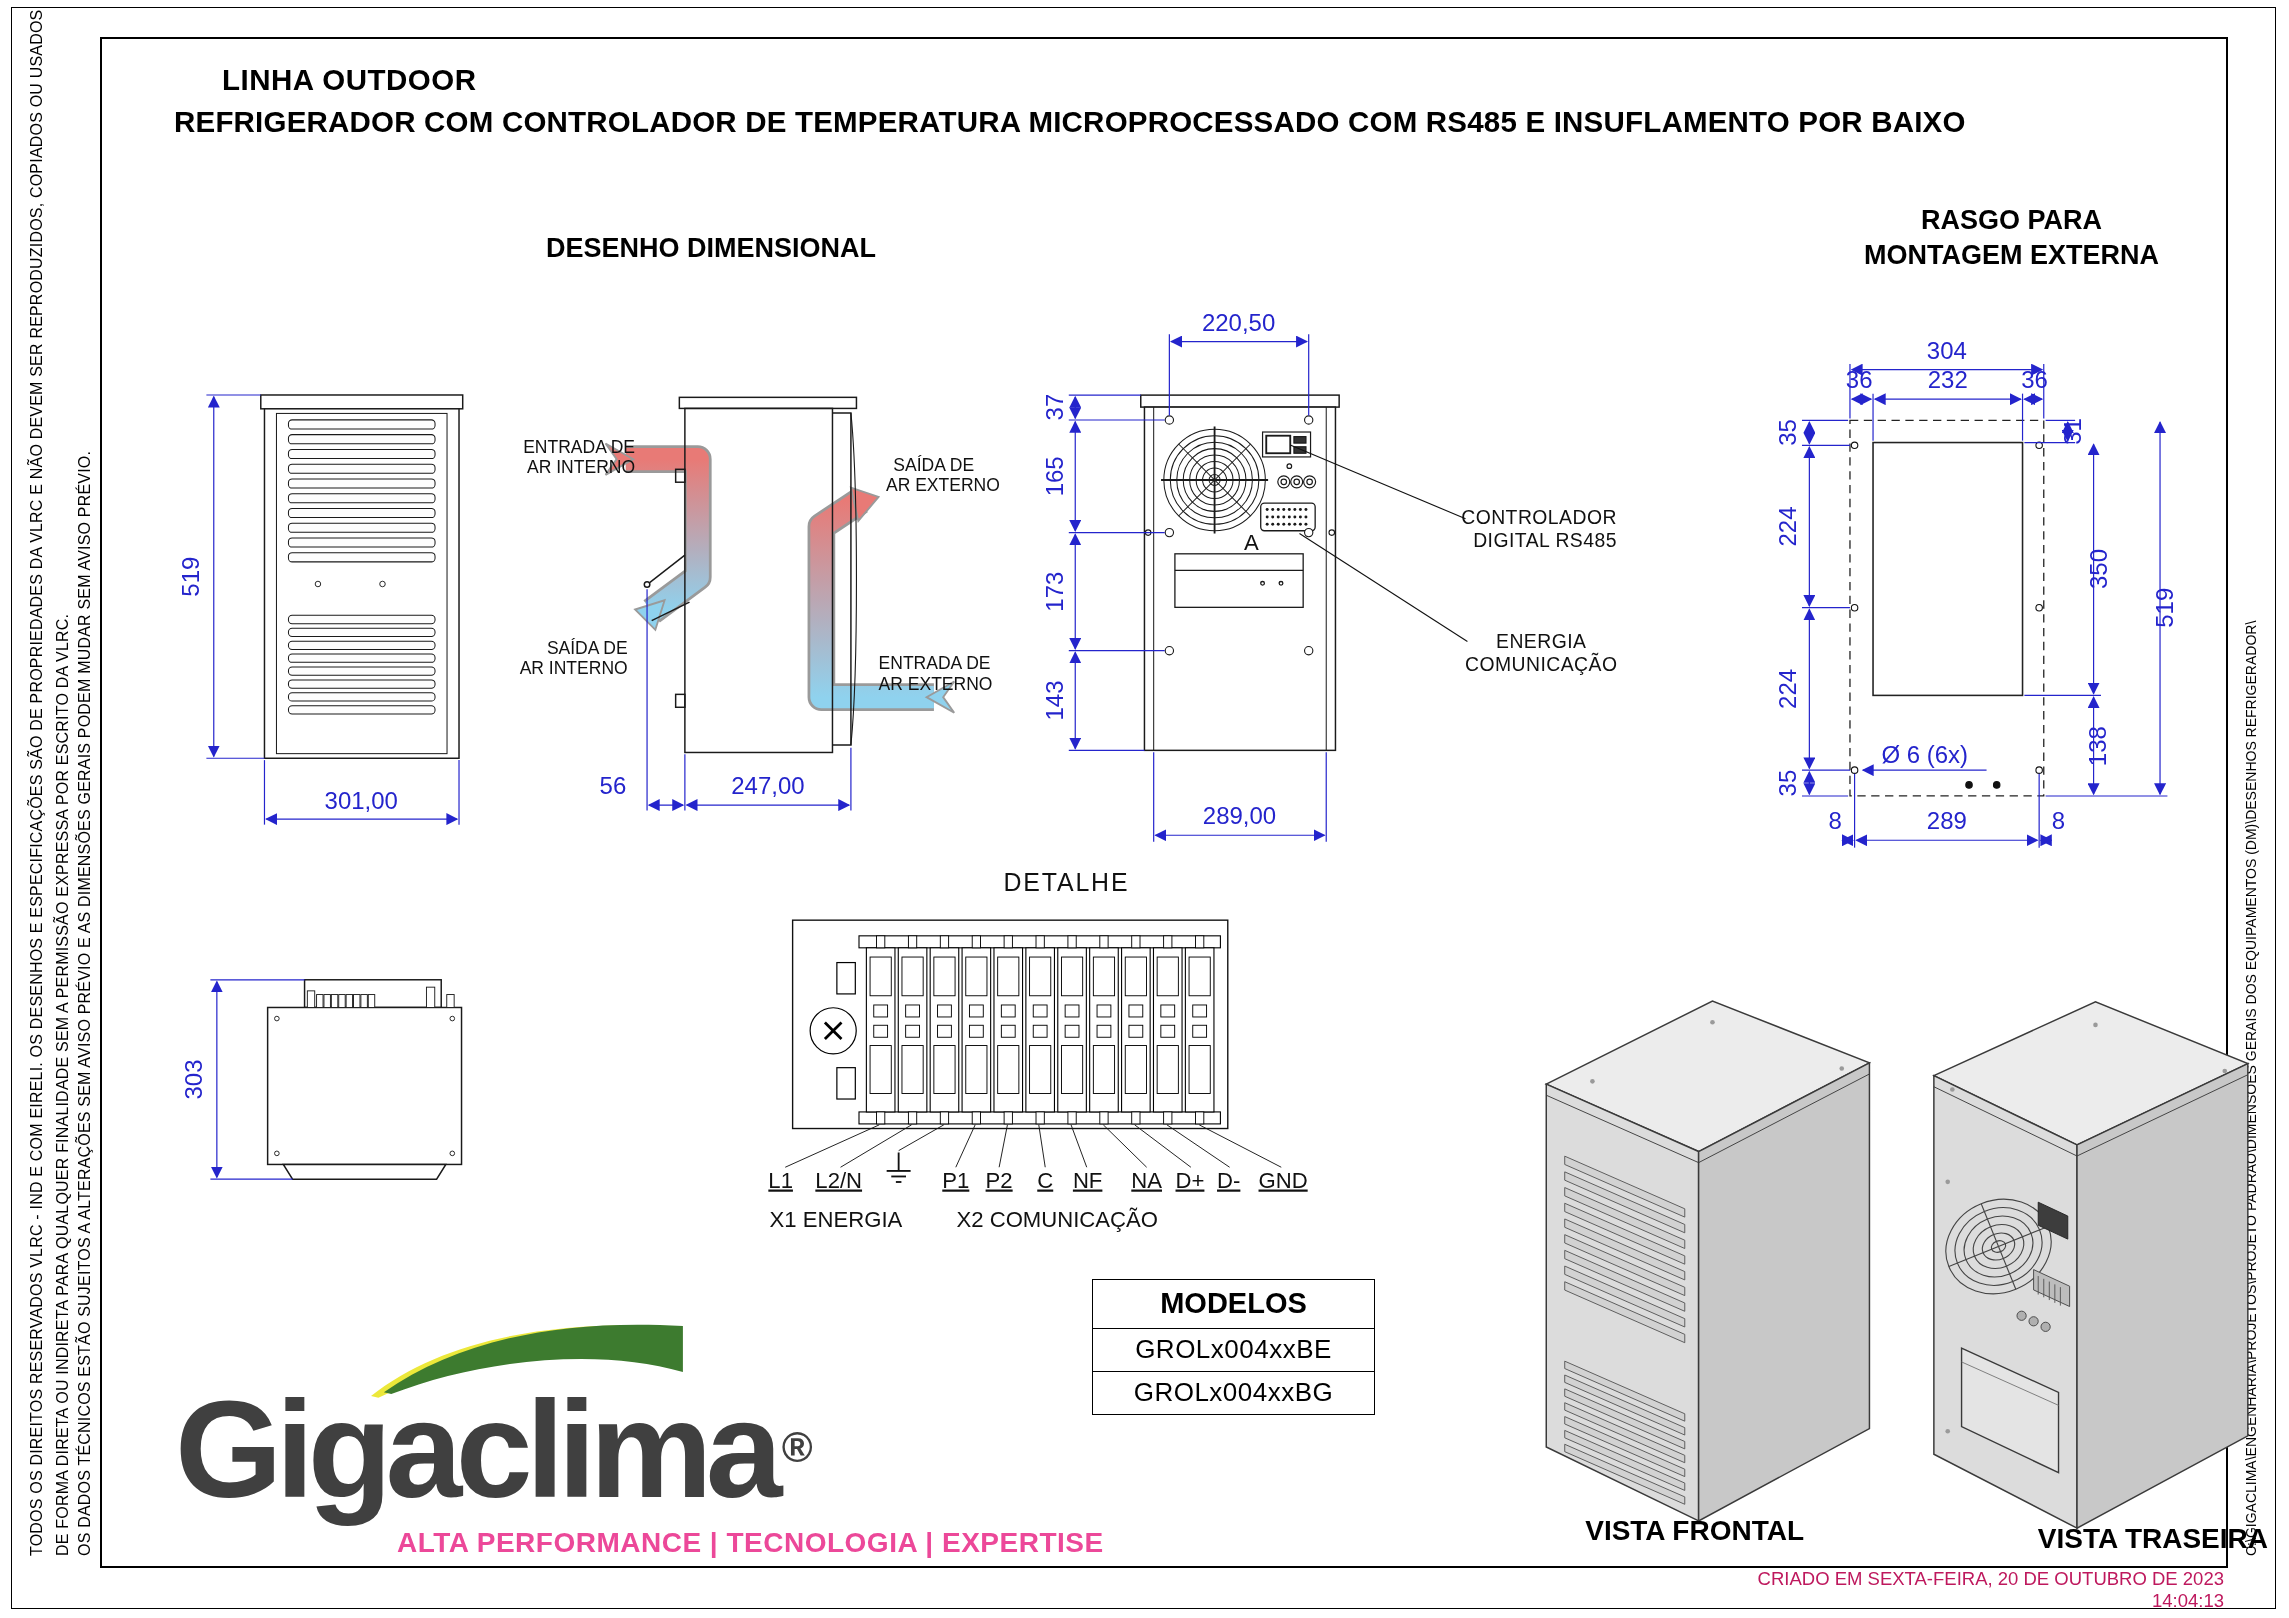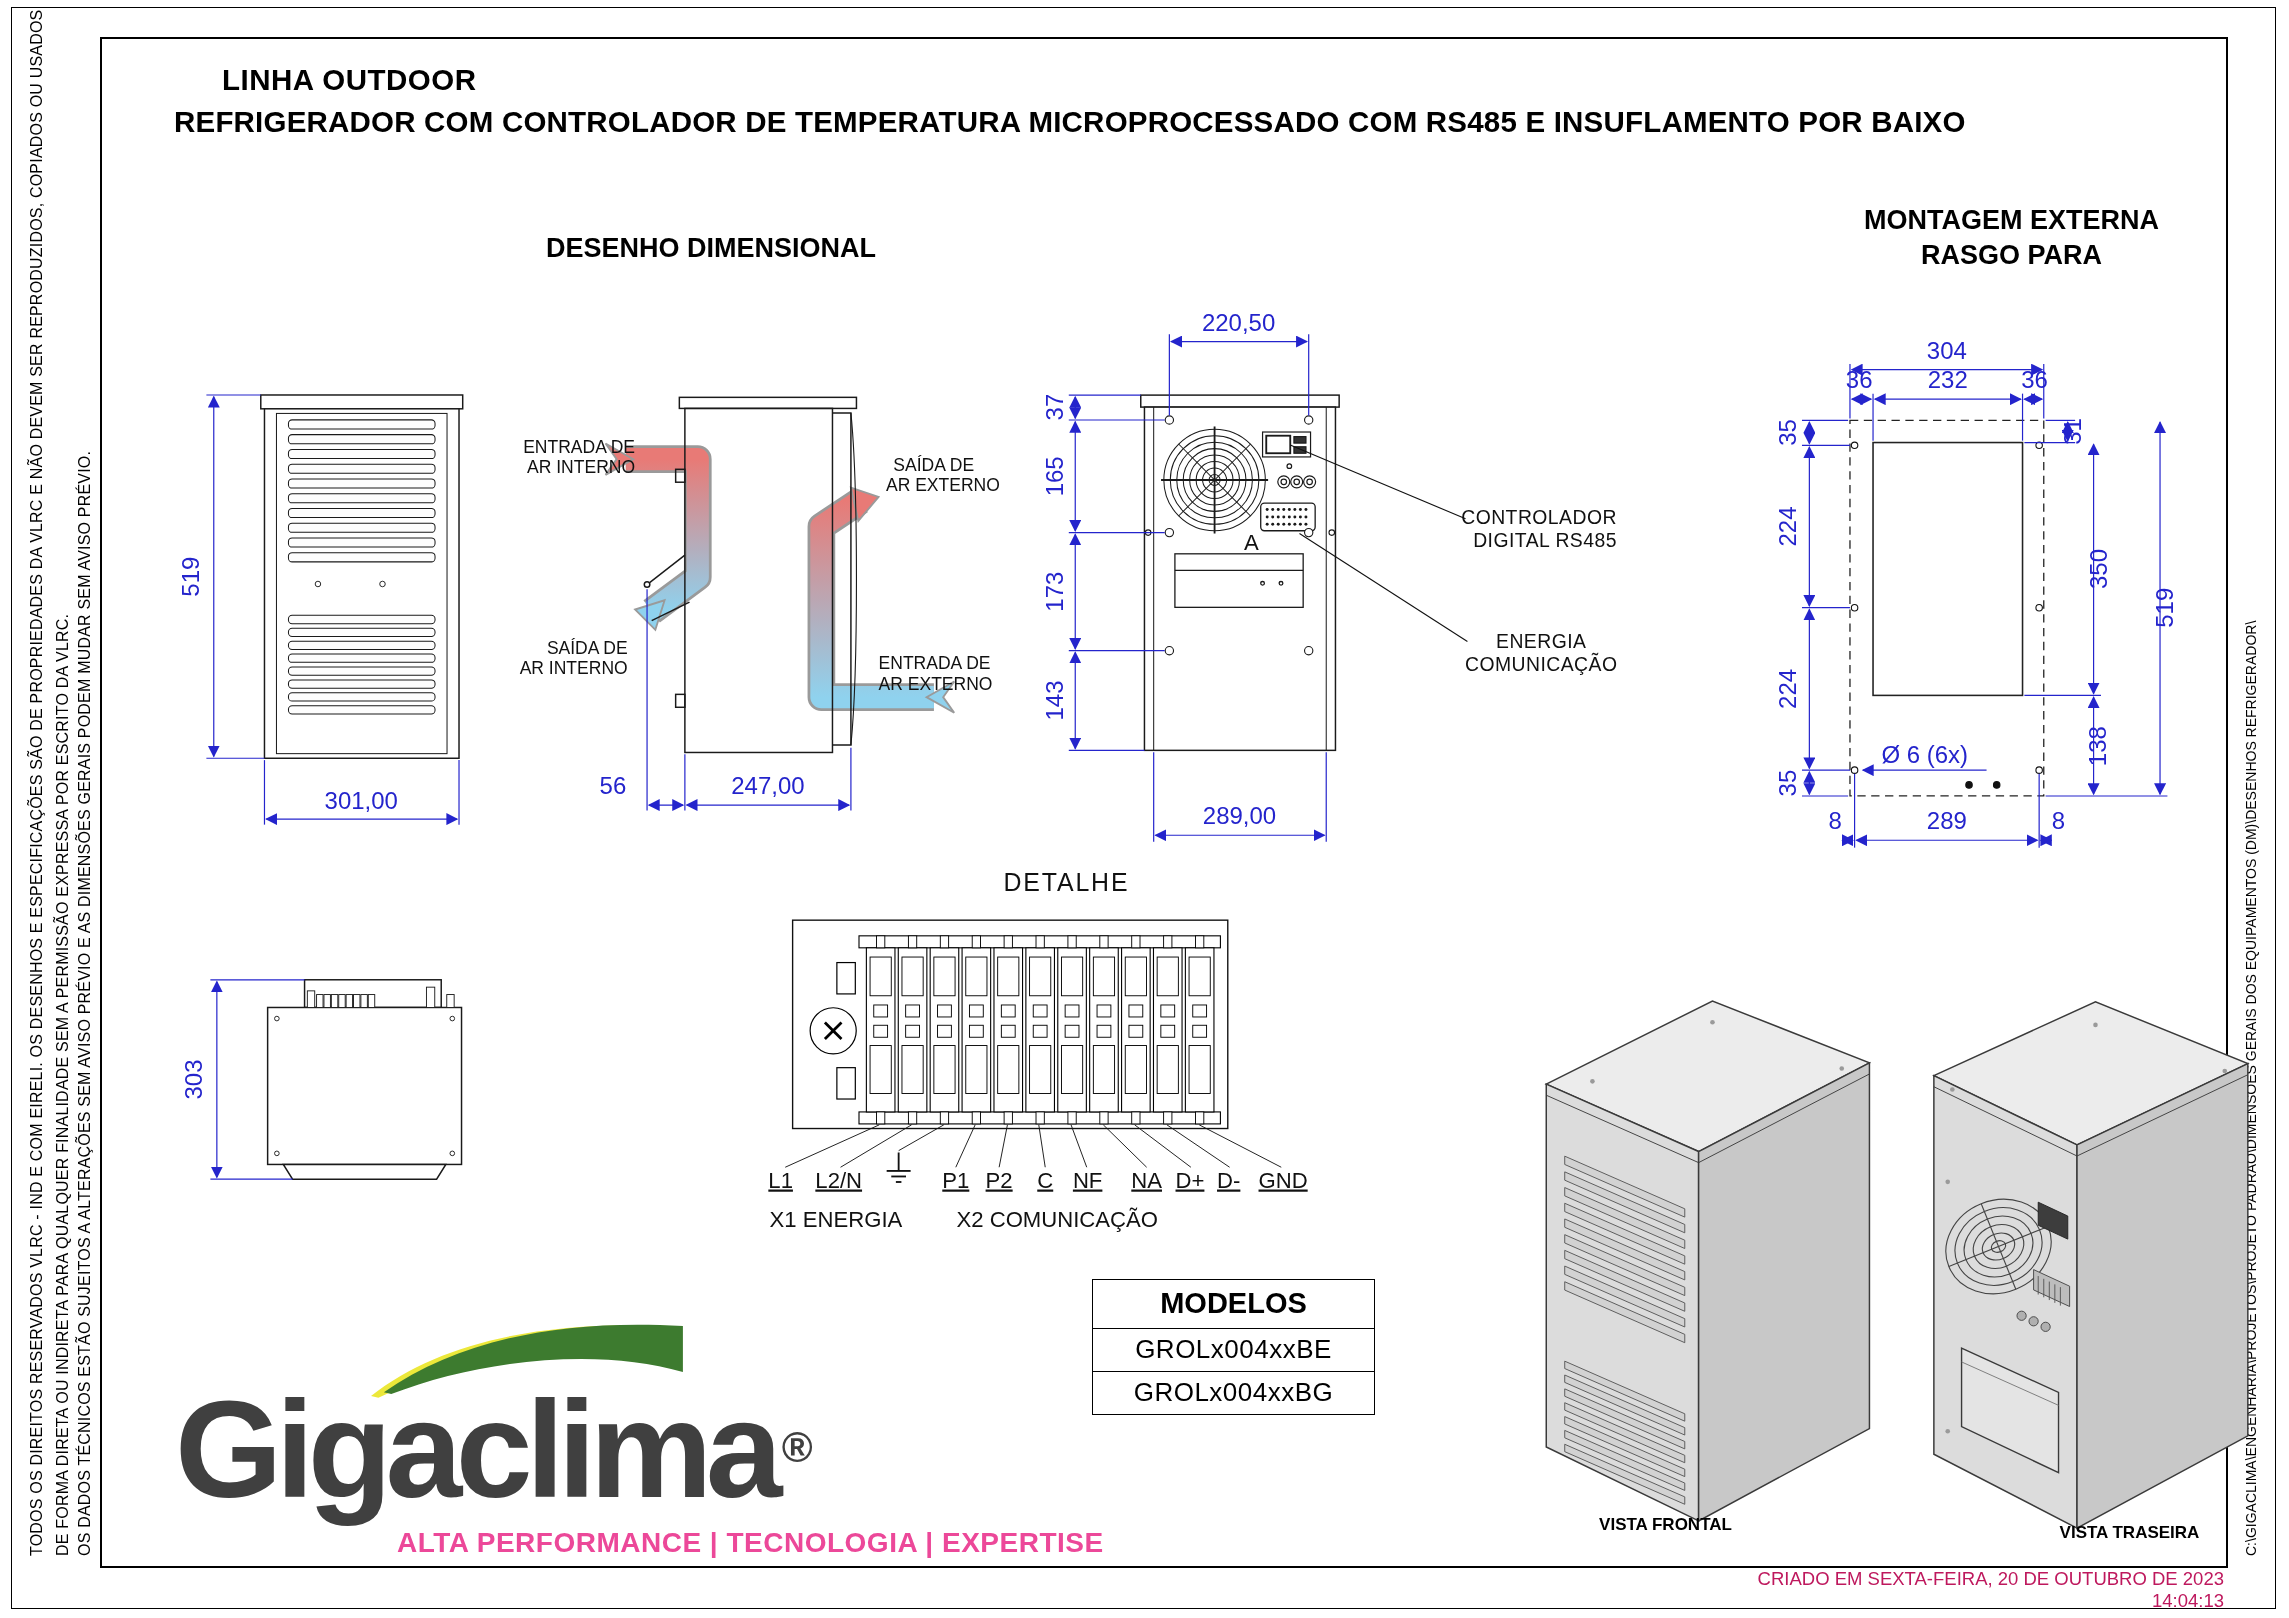--- a/index.html
+++ b/index.html
@@ -10,21 +10,21 @@
   .main-frame{left:100px;top:37px;width:2124px;height:1527px;border:2.8px solid #000;}
   .vtext{writing-mode:vertical-rl;transform:rotate(180deg);white-space:nowrap;
          font-size:16px;letter-spacing:0.2px;}
   .vtext-r{writing-mode:vertical-rl;transform:rotate(180deg);white-space:nowrap;font-size:14px;}
   .title1{left:174px;top:63px;font-size:29.5px;font-weight:bold;letter-spacing:0.5px;margin-left:48px;}
   .title2{left:174px;top:105px;font-size:29.5px;font-weight:bold;letter-spacing:0.2px;white-space:nowrap;}
   .sec-head{font-size:27px;font-weight:bold;text-align:center;}
   .dimensional-head{left:517px;top:233px;width:388px;}
   .rasgo-head{left:1790px;top:203px;width:443px;line-height:1.3;}
   .created{left:1735px;top:1568px;width:489px;text-align:right;font-size:18.5px;color:#be185d;}
-  .iso-label{font-size:17px;font-weight:bold;text-align:center;}
+  .iso-label{font-size:28px;font-weight:bold;text-align:right;}
   
   .models{left:1092px;top:1279px;width:281px;border:1.8px solid #000;text-align:center;}
   .models .hd{font-size:29px;font-weight:bold;padding:7.4px 0;border-bottom:1.8px solid #000;}
   .models .rw{font-size:26px;padding:5.5px 0;letter-spacing:0.5px;}
   .models .rw + .rw{border-top:1.8px solid #000;}
   
   .brand{left:175px;top:1380px;font-size:138px;font-weight:bold;color:#404040;
          letter-spacing:-6.5px;line-height:1;white-space:nowrap;}
   .brand .reg{font-size:42px;letter-spacing:0;vertical-align:35px;margin-left:5.5px;}
   .tagline{left:397px;top:1527px;font-size:28px;font-weight:bold;color:#ec4899;letter-spacing:0.5px;white-space:nowrap;}
@@ -47,22 +47,22 @@
   <div class="abs vtext" style="left:76px;top:42px;height:1514px;">OS DADOS TÉCNICOS ESTÃO SUJEITOS A ALTERAÇÕES SEM AVISO PRÉVIO E AS DIMENSÕES GERAIS PODEM MUDAR SEM AVISO PRÉVIO.</div>
 
   <div class="abs vtext-r" style="left:2243px;top:42px;height:1514px;">C:\GIGACLIMA\ENGENHARIA\PROJETOS\PROJETO PADRÃO\DIMENSÕES GERAIS DOS EQUIPAMENTOS (DM)\DESENHOS REFRIGERADOR\</div>
 
   <div class="abs created">CRIADO EM SEXTA-FEIRA, 20 DE OUTUBRO DE 2023 14:04:13</div>
 
   <div class="abs title1">LINHA OUTDOOR</div>
   <div class="abs title2">REFRIGERADOR COM CONTROLADOR DE TEMPERATURA MICROPROCESSADO COM RS485 E INSUFLAMENTO POR BAIXO</div>
   <div class="abs sec-head dimensional-head">DESENHO DIMENSIONAL</div>
   <div class="abs sec-head rasgo-head">
+    <div>RASGO PARA</div>
     <div>MONTAGEM EXTERNA</div>
-    <div>RASGO PARA</div>
   </div>
 
   <svg class="abs" style="left:138px;top:383px;" width="406" height="461" viewBox="0 0 440 500">
     <defs>
       <marker id="arr" viewBox="0 0 10 10" refX="9" refY="5" markerWidth="10" markerHeight="10" orient="auto-start-reverse">
         <path d="M0,0 L10,5 L0,10 z" fill="#2424cc"></path>
       </marker>
     </defs>
     <g stroke="#1a1a1a" stroke-width="1.6" fill="#fff">
       <rect x="133" y="13" width="219" height="15"></rect>

